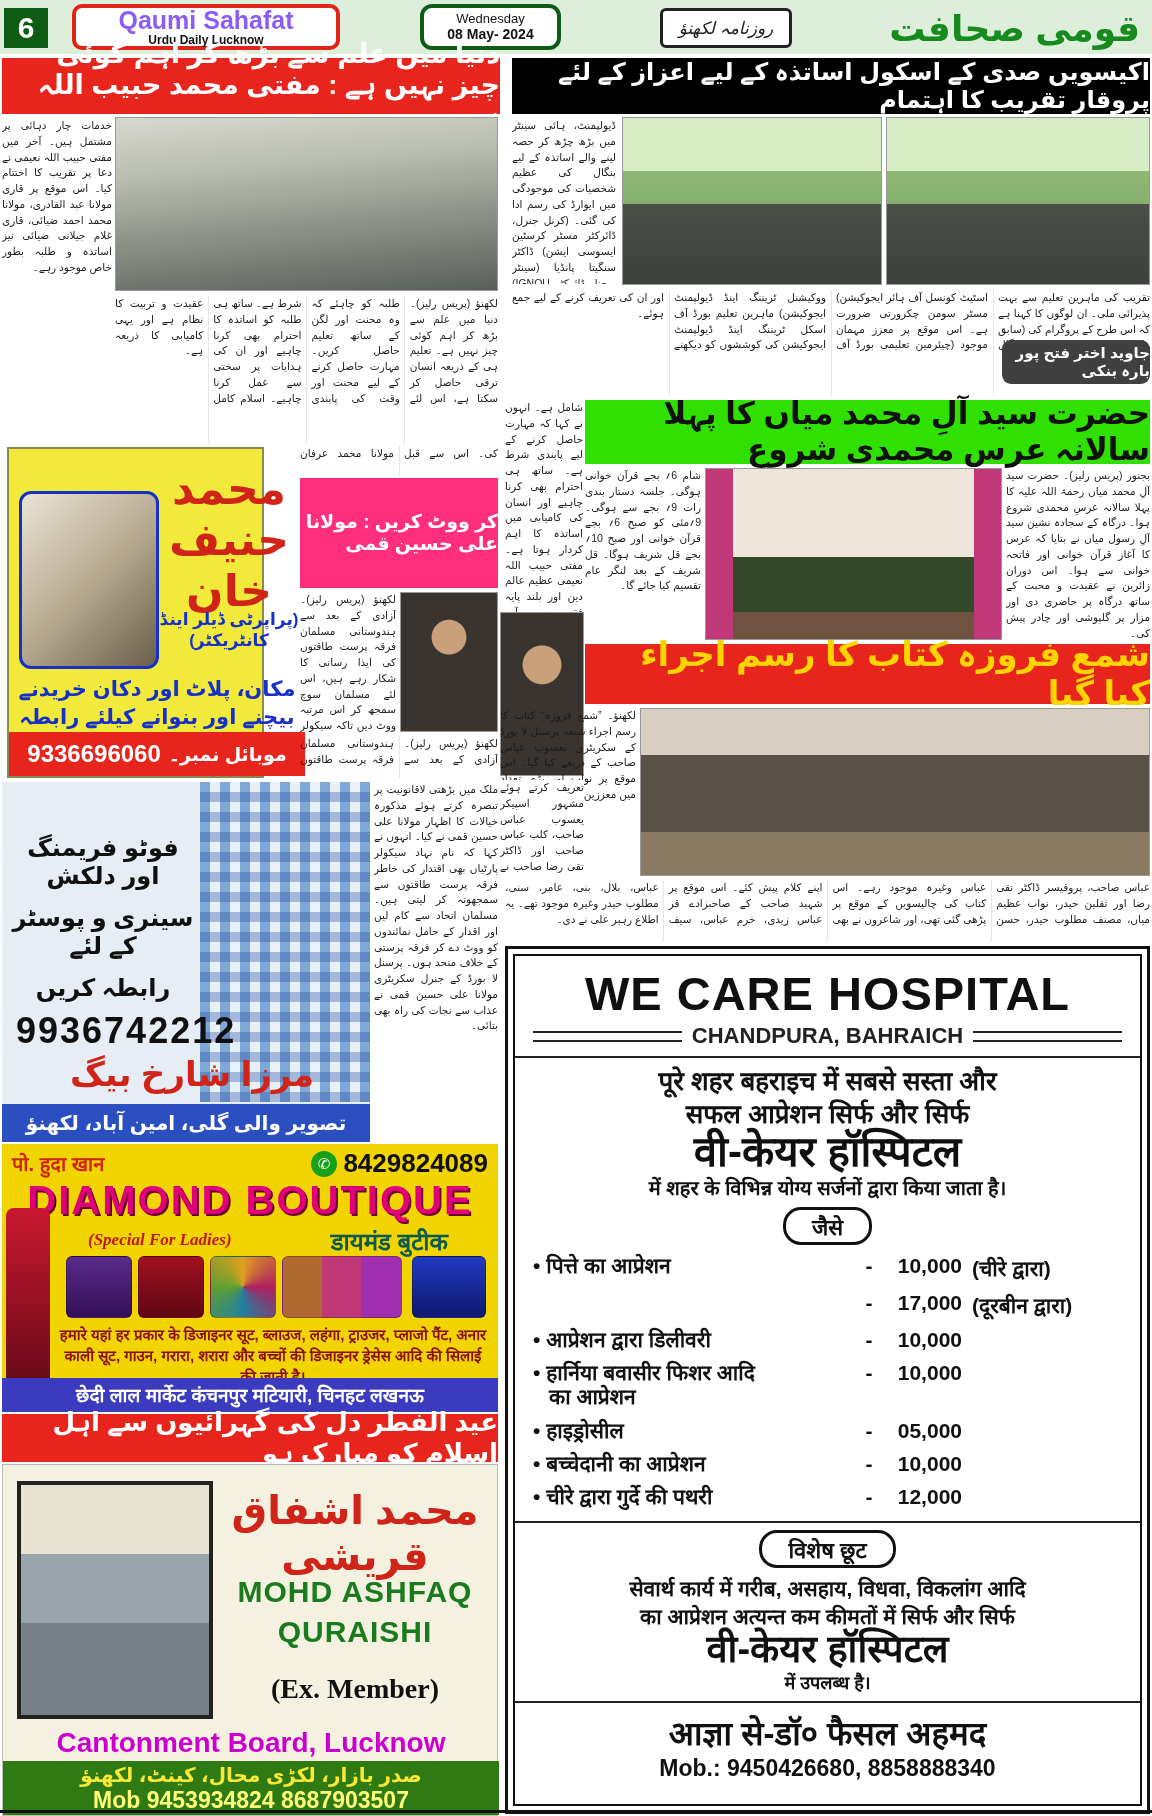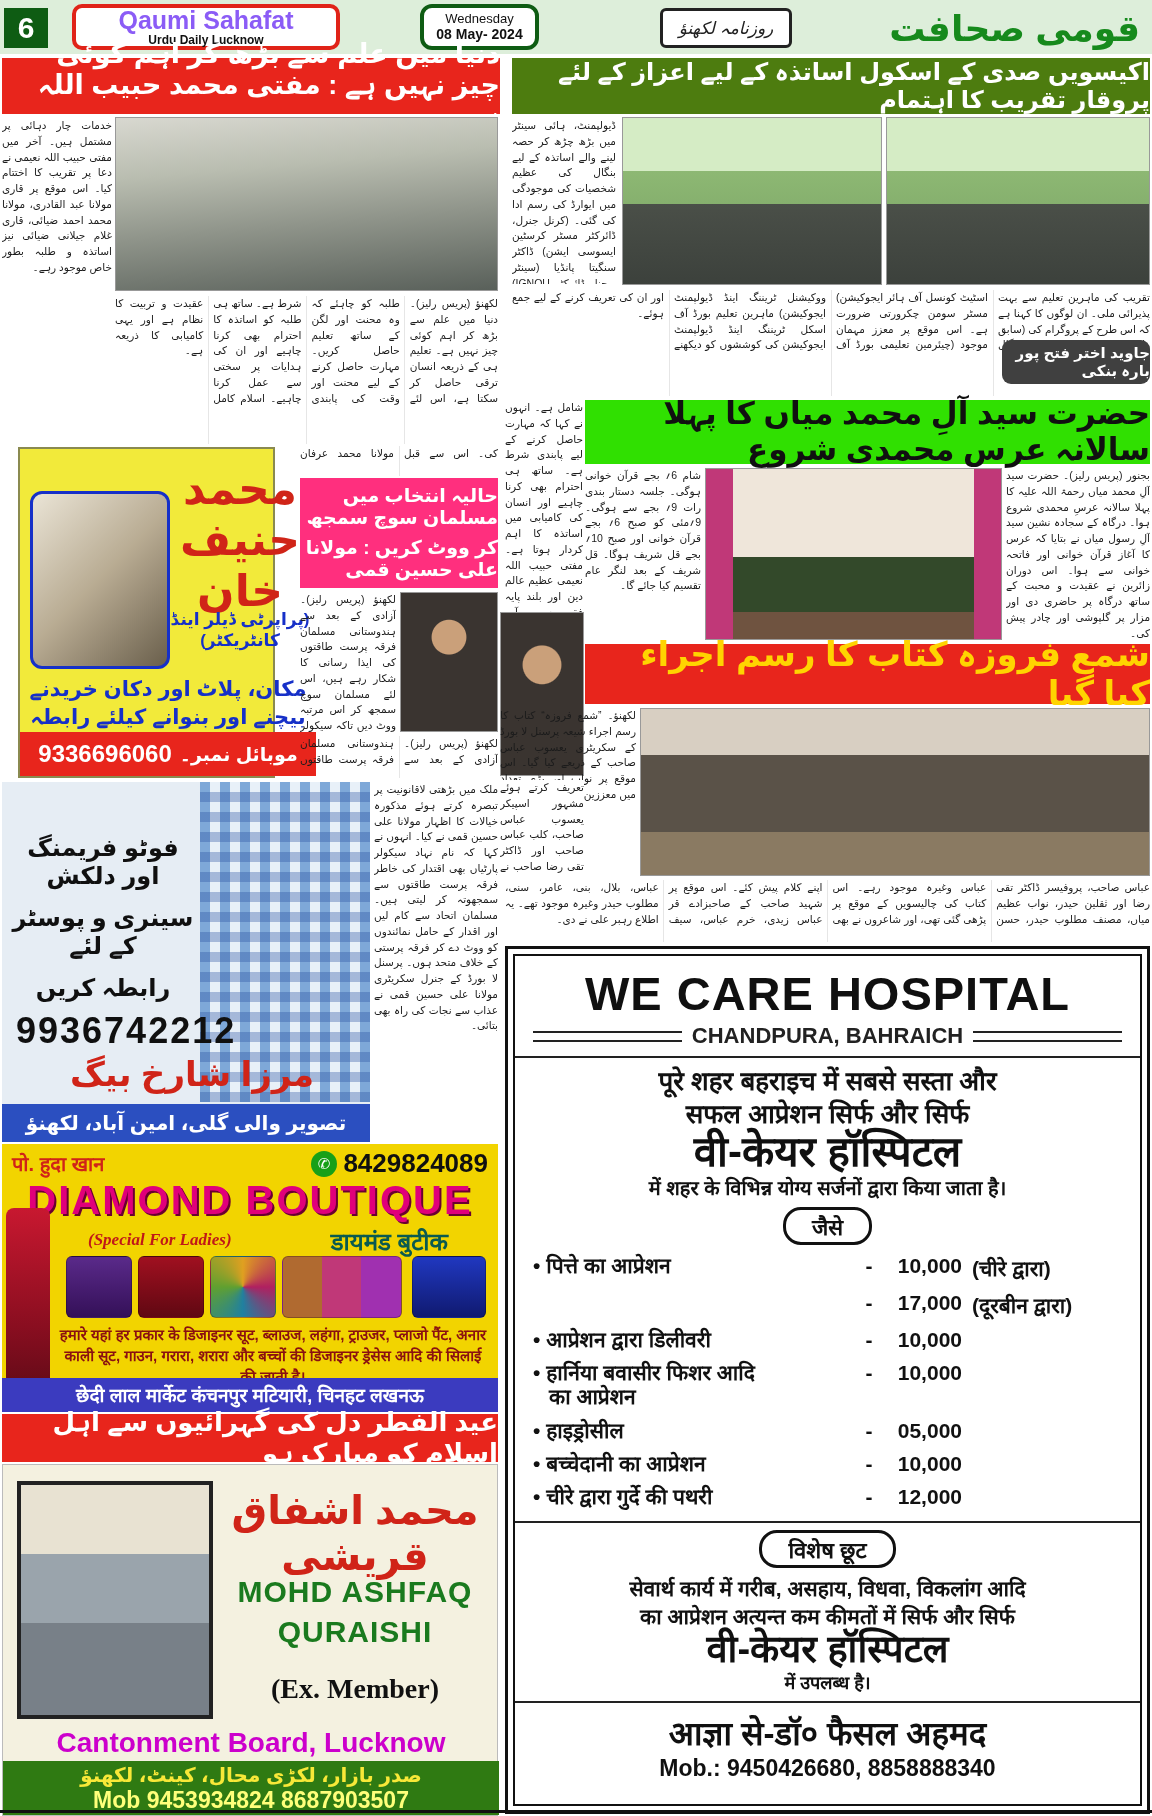--- a/index.html
+++ b/index.html
@@ -13,21 +13,21 @@
   
   .hdr{background:#ddeeda;border-bottom:2px solid #ffffff;}
   .pgnum{background:#0e5c13;color:#fff;font-weight:bold;font-size:30px;display:flex;align-items:center;justify-content:center;}
   .masthead-box{background:#fff;border:4px solid #e02318;border-radius:10px;display:flex;flex-direction:column;align-items:center;justify-content:center;}
   .date-box{background:#fff;border:4px solid #0e5c13;border-radius:12px;display:flex;flex-direction:column;align-items:center;justify-content:center;}
   .roz-box{background:#fff;border:3px solid #222;border-radius:6px;display:flex;align-items:center;justify-content:center;}
   .mast-ur{color:#168a1c;font-weight:bold;font-size:36px;text-align:right;}
   
   .bar{display:flex;align-items:center;justify-content:center;font-weight:bold;line-height:1.15;}
   .bar-red{background:#e8251c;color:#ffffff;}
-  .bar-magenta{background:#4d7c0f;color:#ffffff;}
+  .bar-magenta{background:#000000;color:#ffffff;}
   .bar-green{background:#30e001;color:#101010;}
   .bar-redyellow{background:#e8251c;color:#ffd400;}
   .bar-pink{background:#ff2f7e;color:#ffffff;flex-direction:column;}
   .byline-box{background:#404040;color:#fff;font-weight:bold;display:flex;align-items:center;justify-content:center;border-radius:9px;}
   
   .bodytxt{font-size:10.5px;line-height:1.5;color:#1c1c1c;overflow:hidden;}
   .cols2{column-count:2;column-gap:10px;column-rule:1px solid #e6e6e6;}
   .cols4{column-count:4;column-gap:10px;column-rule:1px solid #e6e6e6;}
   
   .photo{border:1px solid #999;}
@@ -95,51 +95,50 @@
 <div id="page">
 
   <div class="abs hdr" style="left:0;top:0;width:1152px;height:56px;">
     <div class="abs pgnum" style="left:4px;top:8px;width:44px;height:40px;">
       <span>6</span>
     </div>
     <div class="abs masthead-box" style="left:72px;top:4px;width:268px;height:46px;">
       <div style="font-weight:900;font-size:25px;color:#8b5cf6;line-height:1;">Qaumi Sahafat</div>
       <div style="font-weight:bold;font-size:12px;color:#111;">Urdu Daily Lucknow</div>
     </div>
-    <div class="abs date-box" style="left:420px;top:4px;width:119px;height:46px;">
+    <div class="abs date-box" style="left:420px;top:4px;width:141px;height:46px;">
       <div style="font-size:13px;color:#111;line-height:1.1;">Wednesday</div>
       <div style="font-size:14px;font-weight:bold;color:#111;">08  May-  2024</div>
     </div>
     <div class="abs roz-box" style="left:660px;top:8px;width:132px;height:40px;">
       <span class="urdu" style="font-style:italic;font-size:17px;color:#222;">روزنامہ لکھنؤ</span>
     </div>
     <div class="abs mast-ur urdu" style="right:12px;top:8px;width:280px;">قومی صحافت</div>
   </div>
 
   <div class="abs bar bar-red urdu" style="left:2px;top:58px;width:498px;height:56px;font-size:27px;">دنیا میں علم سے بڑھ کر اہم کوئی چیز نہیں ہے : مفتی محمد حبیب اللہ نعیمی</div>
 
   <div class="abs photo ph-crowd" style="left:115px;top:117px;width:383px;height:174px;"></div>
   <div class="abs bodytxt urdu jc" style="left:2px;top:118px;width:110px;height:326px;">خدمات چار دہائی پر مشتمل ہیں۔ آخر میں مفتی حبیب اللہ نعیمی نے دعا پر تقریب کا اختتام کیا۔ اس موقع پر قاری مولانا عبد القادری، مولانا محمد احمد ضیائی، قاری غلام جیلانی ضیائی نیز اساتذہ و طلبہ بطور خاص موجود رہے۔</div>
   <div class="abs bodytxt urdu jc cols4" style="left:115px;top:296px;width:383px;height:148px;">لکھنؤ (پریس رلیز)۔ دنیا میں علم سے بڑھ کر اہم کوئی چیز نہیں ہے۔ تعلیم ہی کے ذریعہ انسان ترقی حاصل کر سکتا ہے، اس لئے طلبہ کو چاہئے کہ وہ محنت اور لگن کے ساتھ تعلیم حاصل کریں۔ مہارت حاصل کرنے کے لیے محنت اور وقت کی پابندی شرط ہے۔ ساتھ ہی طلبہ کو اساتذہ کا احترام بھی کرنا چاہیے اور ان کی ہدایات پر سختی سے عمل کرنا چاہیے۔ اسلام کامل عقیدت و تربیت کا نظام ہے اور یہی کامیابی کا ذریعہ ہے۔</div>
   <div class="abs bodytxt urdu jc cols2" style="left:300px;top:446px;width:198px;height:30px;">کی۔ اس سے قبل مولانا محمد عرفان قادری نے مفتیٔ موصوف کا تعارف کراتے ہوئے کہا کہ</div>
 
-  <div class="abs ad-hanif" style="left:18px;top:447px;width:257px;height:331px;">
+  <div class="abs ad-hanif" style="left:7px;top:447px;width:257px;height:331px;">
     <div class="abs photo ph-office" style="left:10px;top:42px;width:140px;height:178px;border:3px solid #1630c8;border-radius:12px;"></div>
     <div class="abs hanif-title urdu center" style="left:150px;top:14px;width:140px;">محمد حنیف خان</div>
     <div class="abs hanif-sub urdu center" style="left:146px;top:160px;width:148px;">(پراپرٹی ڈیلر اینڈ کانٹریکٹر)</div>
     <div class="abs hanif-line urdu center" style="left:0;top:228px;width:296px;">مکان، پلاٹ اور دکان خریدنے</div>
     <div class="abs hanif-line urdu center" style="left:0;top:256px;width:296px;">بیچنے اور بنوانے کیلئے رابطہ کریں</div>
     <div class="abs hanif-strip" style="left:0;bottom:0;width:296px;height:44px;">
       <span>9336696060</span>
       <span class="urdu" style="font-size:19px;">موبائل نمبر۔</span>
     </div>
   </div>
 
   <div class="abs bar bar-pink urdu" style="left:300px;top:478px;width:198px;height:110px;font-size:19px;gap:8px;">
-    <span>حالیہ انتخاب میں مسلمان سوچ سمجھ</span>
     <span>کر ووٹ کریں : مولانا علی حسین قمی</span>
   </div>
   <div class="abs photo ph-speaker" style="left:400px;top:592px;width:98px;height:140px;"></div>
   <div class="abs bodytxt urdu jc" style="left:300px;top:592px;width:96px;height:140px;">لکھنؤ (پریس رلیز)۔ آزادی کے بعد سے ہندوستانی مسلمان فرقہ پرست طاقتوں کی ایذا رسانی کا شکار رہے ہیں، اس لئے مسلمان سوچ سمجھ کر اس مرتبہ ووٹ دیں تاکہ سیکولر طاقتیں اقتدار میں حصہ دار ہوں اور راہیں ہموار ہو سکیں۔</div>
   <div class="abs bodytxt urdu jc cols2" style="left:300px;top:736px;width:198px;height:42px;">لکھنؤ (پریس رلیز)۔ آزادی کے بعد سے ہندوستانی مسلمان فرقہ پرست طاقتوں کی ایذا رسانی کا شکار رہے ہیں، اس لئے مسلمان سوچ سمجھ کر اس مرتبہ ووٹ دیں تاکہ سیکولر طاقتیں اقتدار میں حصہ دار ہوں اور راہیں ہموار ہو سکیں۔</div>
   <div class="abs bodytxt urdu jc" style="left:374px;top:782px;width:124px;height:358px;">ملک میں بڑھتی لاقانونیت پر تبصرہ کرتے ہوئے مذکورہ خیالات کا اظہار مولانا علی حسین قمی نے کیا۔ انہوں نے کہا کہ نام نہاد سیکولر پارٹیاں بھی اقتدار کی خاطر فرقہ پرست طاقتوں سے سمجھوتہ کر لیتی ہیں۔ مسلمان اتحاد سے کام لیں اور اقدار کے حامل نمائندوں کو ووٹ دے کر فرقہ پرستی کے خلاف متحد ہوں۔ پرسنل لا بورڈ کے جنرل سکریٹری مولانا علی حسین قمی نے عذاب سے نجات کی راہ بھی بتائی۔</div>
 
   <div class="abs ad-frame" style="left:2px;top:782px;width:368px;height:360px;">
     <div class="abs photo ph-plaid" style="right:0;top:0;width:170px;height:320px;border:none;"></div>
     <div class="abs frame-line urdu center" style="left:6px;top:52px;width:190px;">فوٹو فریمنگ اور دلکش</div>

